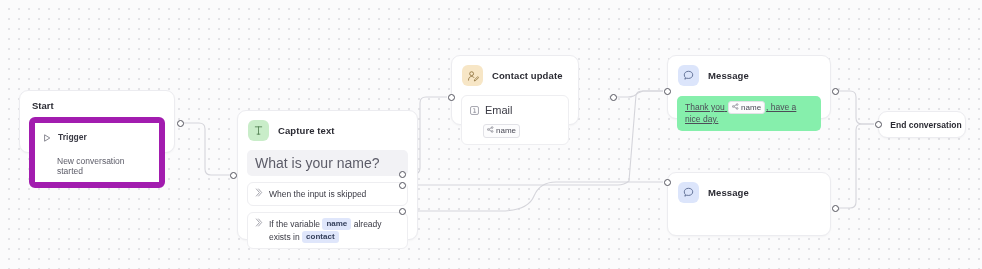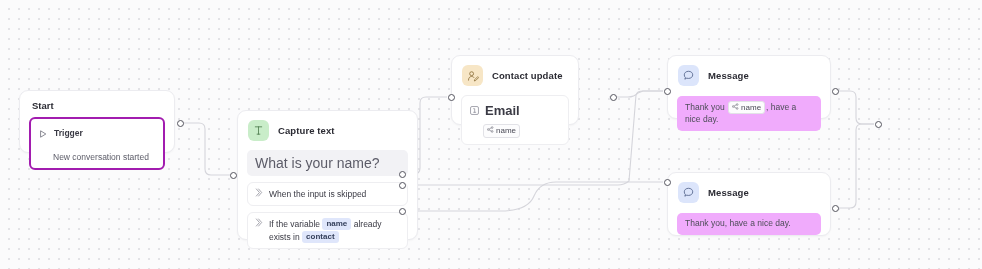--- a/index.html
+++ b/index.html
@@ -73,21 +73,21 @@
     padding: 0;
   }
   #start-node .start-label {
     font-size: 9.5px;
     font-weight: bold;
     color: #2b2b33;
     padding: 9px 0 0 12px;
   }
   .inner-row {
     margin: 6px 9px 0 9px;
-    border: 2px solid #a21caf;
+    border: 6px solid #a21caf;
     border-radius: 6px;
     background: #ffffff;
     padding: 5px 8px 6px 8px;
   }
   .inner-row-head {
     display: flex;
     align-items: center;
     gap: 7px;
   }
   .inner-row-title {
@@ -156,22 +156,22 @@
     border-radius: 6px;
     background: #ffffff;
     padding: 5px 8px 6px 8px;
   }
   .sub-card-head {
     display: flex;
     align-items: center;
     gap: 6px;
   }
   .sub-card-title {
-    font-size: 13px;
-    font-weight: bold;
+    font-size: 11px;
+    font-weight: normal;
     color: #3a3a44;
   }
   .token {
     display: inline-flex;
     align-items: center;
     gap: 2px;
     border: 1px solid #e2e2e7;
     border-radius: 3px;
     background: #fcfcfd;
     color: #4a4a56;
@@ -204,26 +204,27 @@
     height: 64px;
   }
   #message-node-2 {
     left: 667px;
     top: 172px;
     width: 164px;
     height: 64px;
   }
   .msg-box {
     margin: 6px 9px 0 9px;
-    background: #f0abfc;
+    background: #86efac;
     border-radius: 5px;
     padding: 5px 8px;
     font-size: 8.5px;
     color: #4d4d58;
     line-height: 1.4;
+    text-decoration: underline;
   }
 
   
   #end-node {
     left: 878px;
     top: 111px;
     width: 88px;
     height: 27px;
     display: flex;
     align-items: center;
@@ -391,20 +392,22 @@
 
   <div class="node" id="message-node-2">
     <div class="node-header">
       <span class="icon-box" style="background:#dce5fb;">
         <svg width="11" height="11" viewBox="0 0 12 12">
           <path d="M6,1.4 C8.7,1.4 10.6,3.1 10.6,5.3 C10.6,7.5 8.7,9.2 6,9.2 C5.3,9.2 4.7,9.1 4.1,8.9 L2,10 L2.6,8.2 C1.8,7.5 1.4,6.5 1.4,5.3 C1.4,3.1 3.3,1.4 6,1.4 Z" fill="none" stroke="#4c5d86" stroke-width="0.9" stroke-linejoin="round"></path>
         </svg>
       </span>
       <span class="node-title">Message</span>
     </div>
-    <div class="msg-box">Thank you, have a nice day.</div>
   </div>
   <div class="port" style="left:663.5px; top:178.5px;"></div>
   <div class="port" style="left:831.5px; top:204.5px;"></div>
 
+  <div class="node" id="end-node">
+    <span class="end-label">End conversation</span>
+  </div>
   <div class="port" style="left:874.5px; top:120.5px;"></div>
 
 </div>
 
 </body></html>

